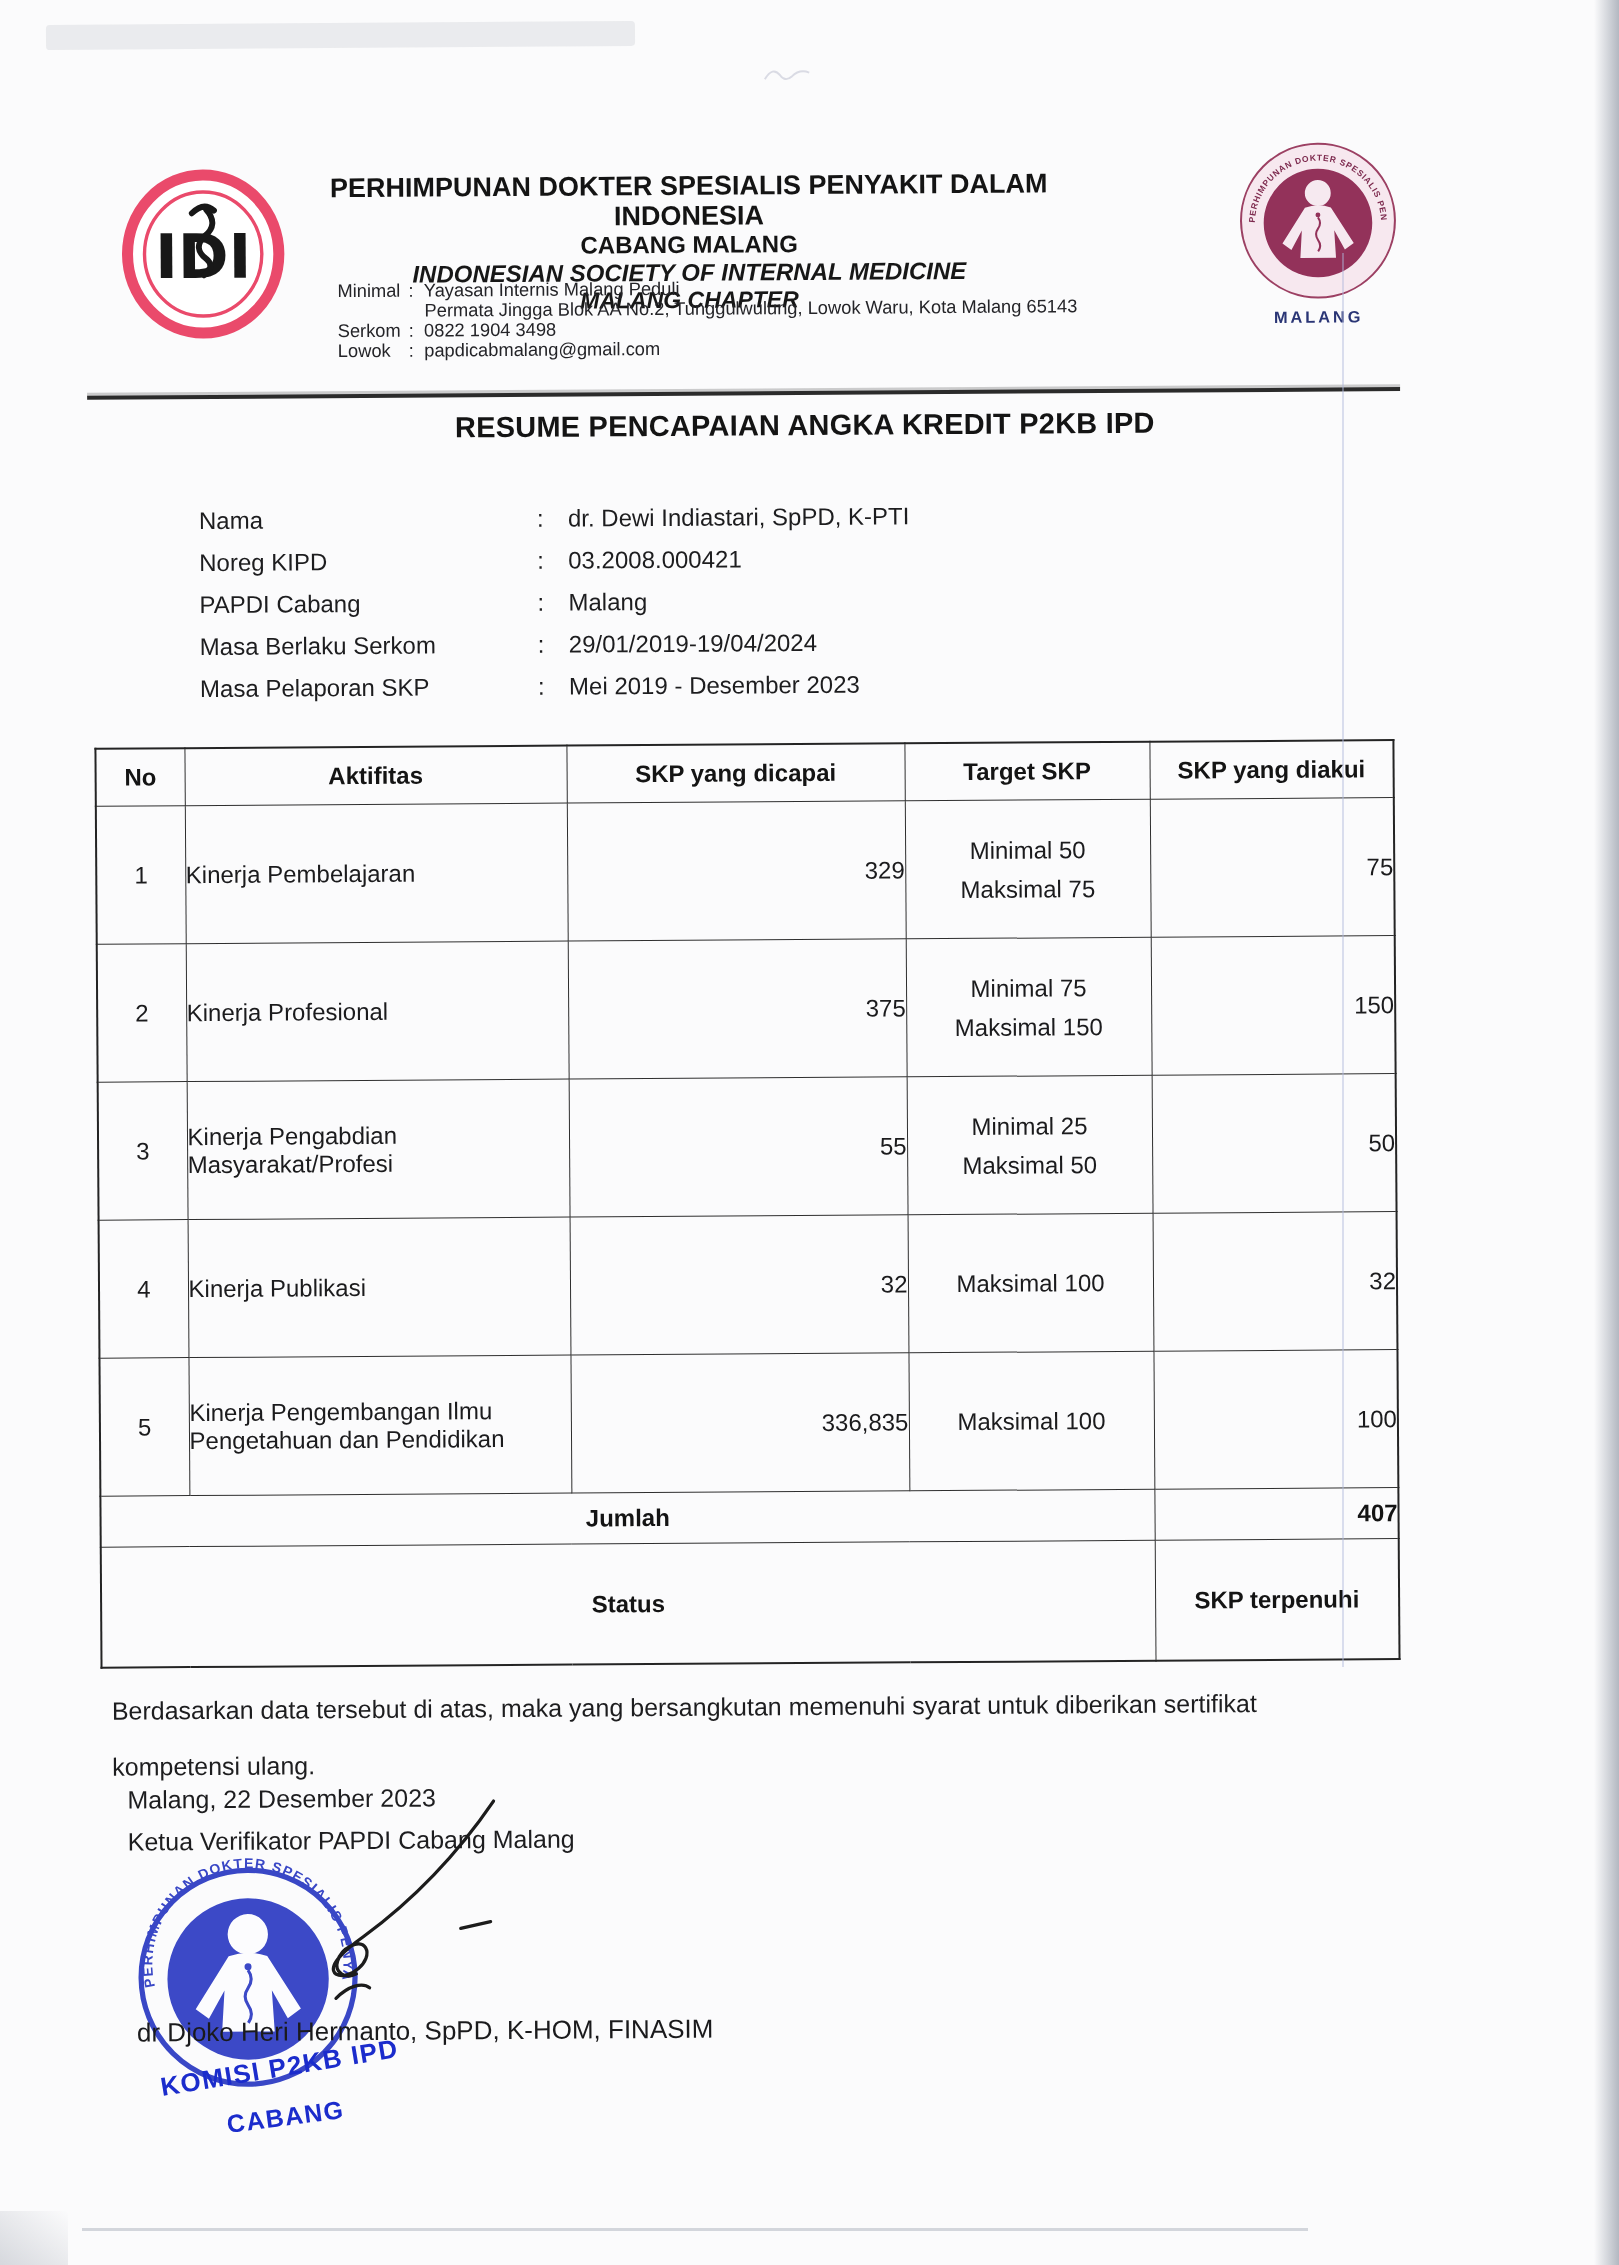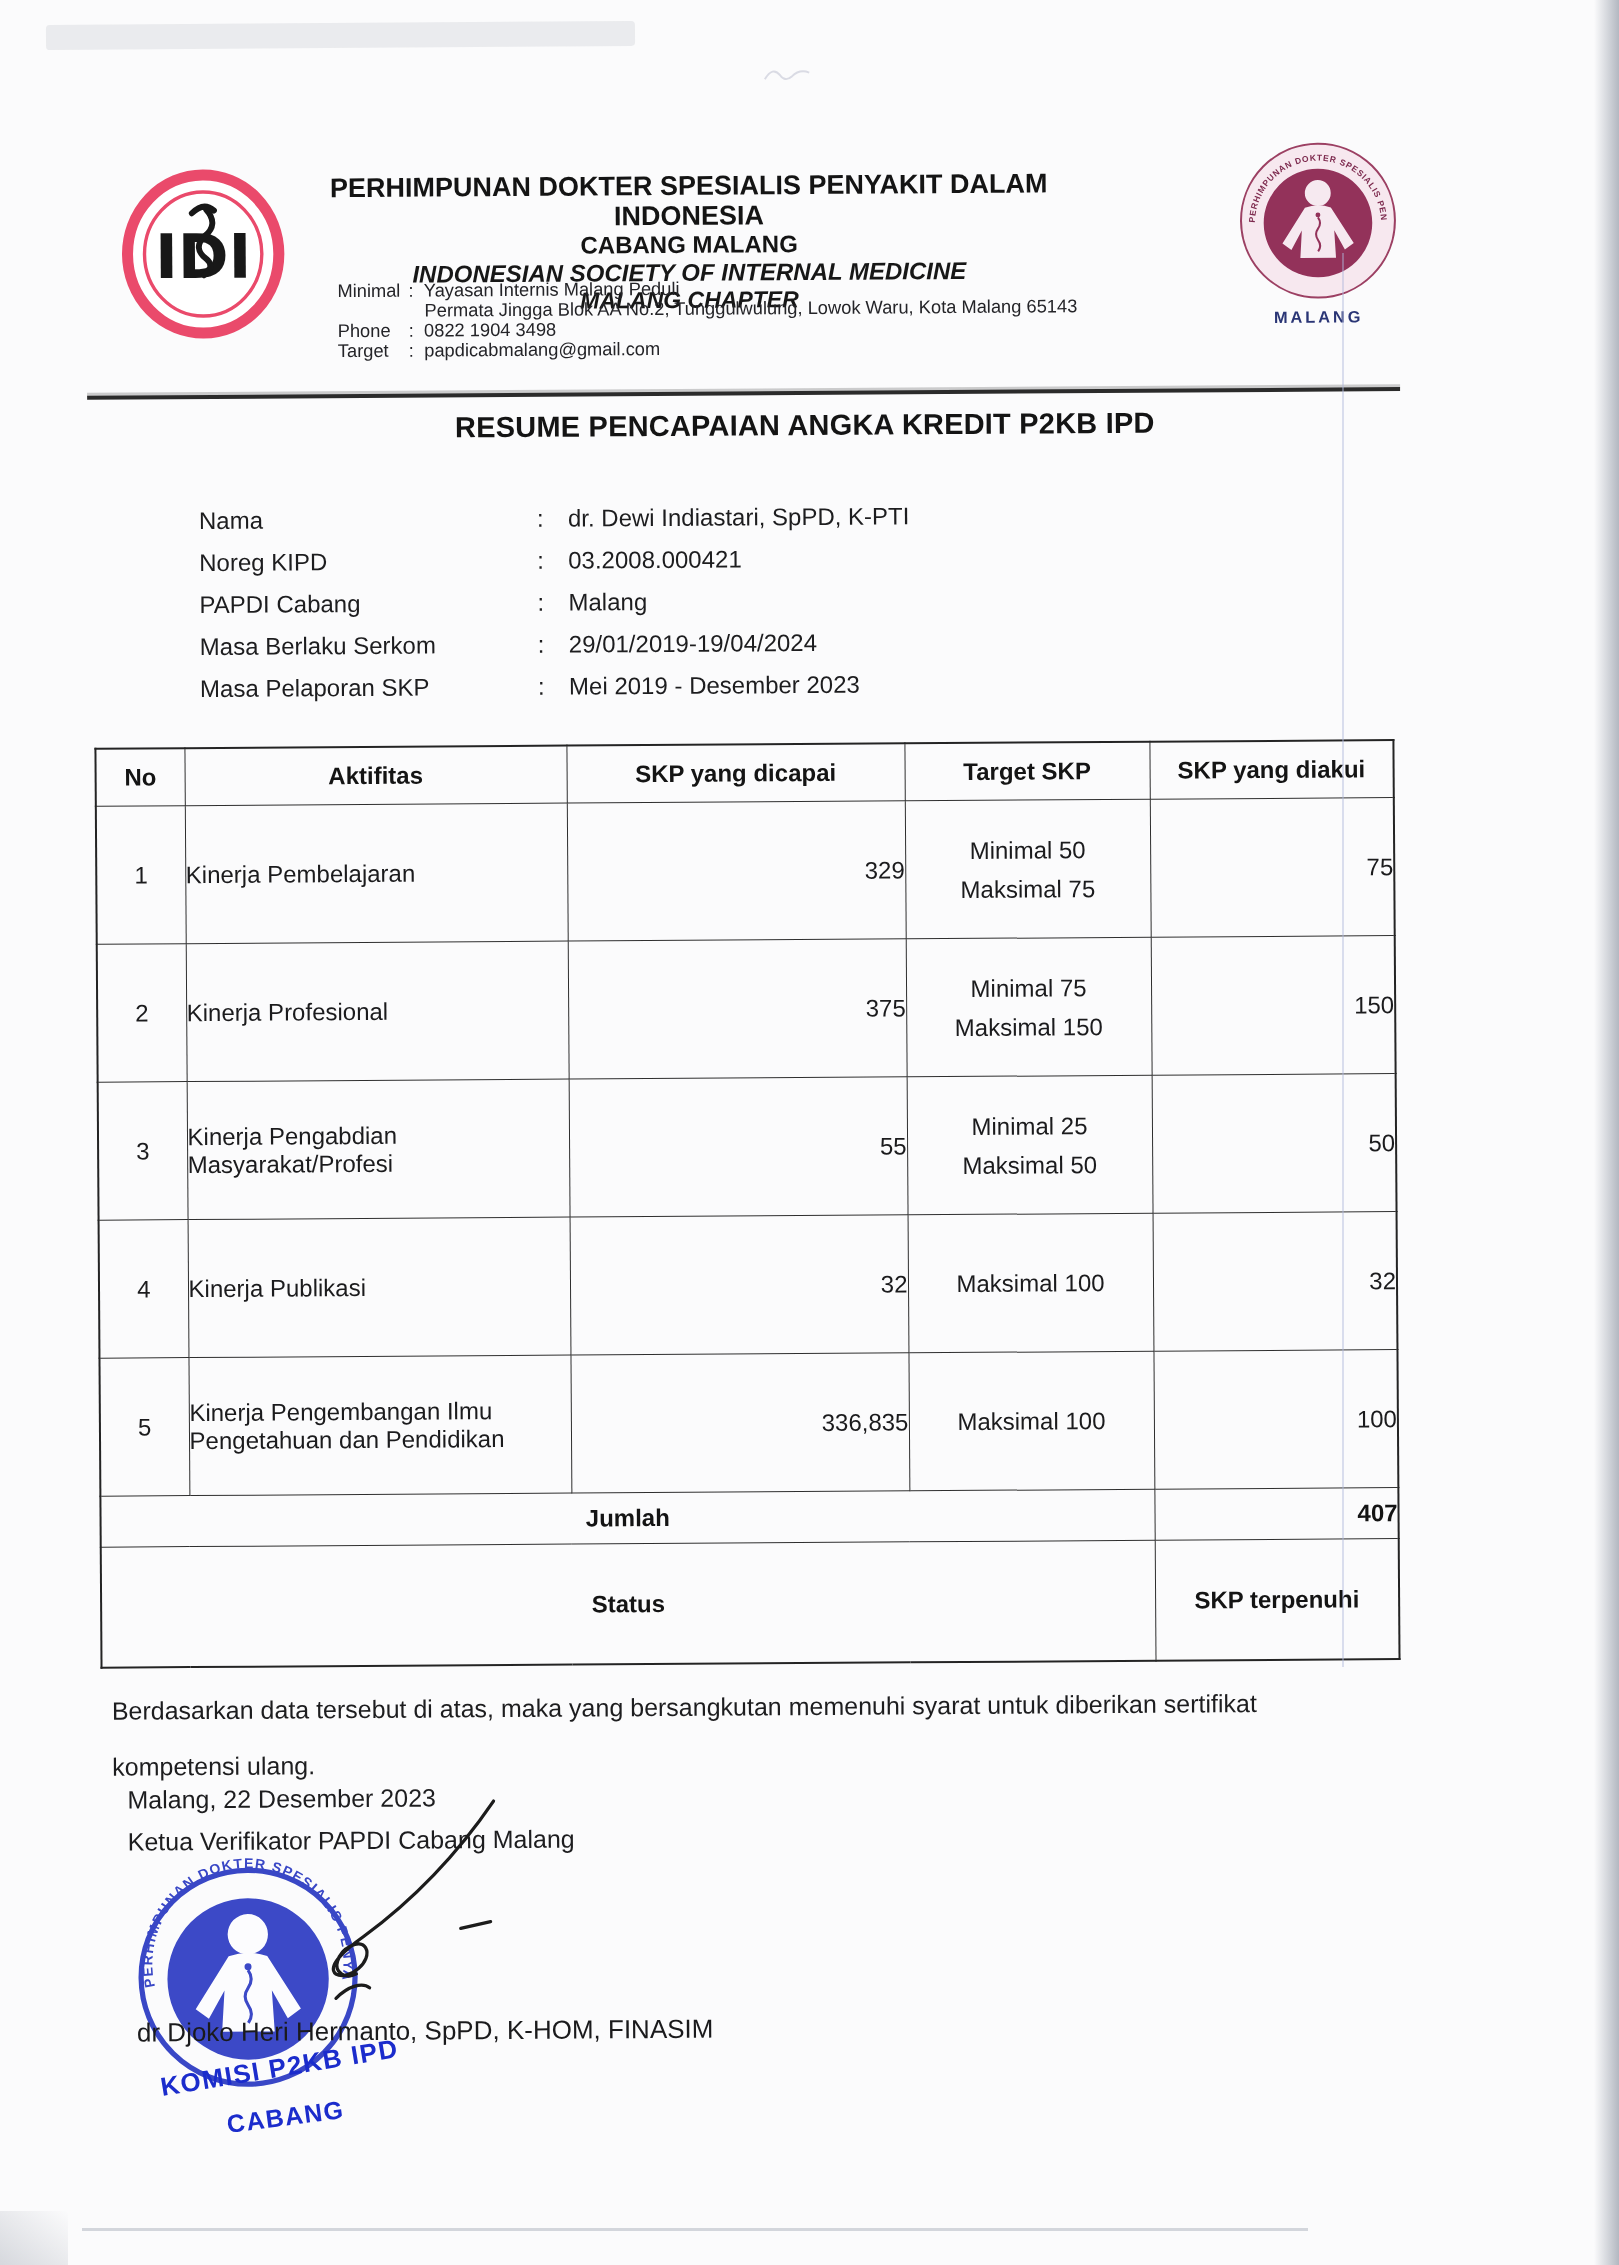--- a/index.html
+++ b/index.html
@@ -98,26 +98,26 @@
     <div class="addr-block">
       <div class="addr-row">
         <span class="addr-label">Minimal</span>
         <span class="addr-colon">:</span>
         <span>Yayasan Internis Malang Peduli</span>
       </div>
       <div class="addr-row">
         <span class="addr-indent">Permata Jingga Blok AA No.2, Tunggulwulung, Lowok Waru, Kota Malang 65143</span>
       </div>
       <div class="addr-row">
-        <span class="addr-label">Phone</span>
+        <span class="addr-label">Serkom</span>
         <span class="addr-colon">:</span>
         <span>0822 1904 3498</span>
       </div>
       <div class="addr-row">
-        <span class="addr-label">Target</span>
+        <span class="addr-label">Lowok</span>
         <span class="addr-colon">:</span>
         <span>papdicabmalang@gmail.com</span>
       </div>
     </div>
 
     <div class="papdi-logo-wrap">
       <svg class="papdi-logo" viewBox="0 0 200 200">
         <defs>
           <path id="arcTopM" d="M 22,104 A 78,78 0 1 1 178,104"></path>
           <path id="arcBotM" d="M 36,130 A 82,82 0 0 0 164,130"></path>

